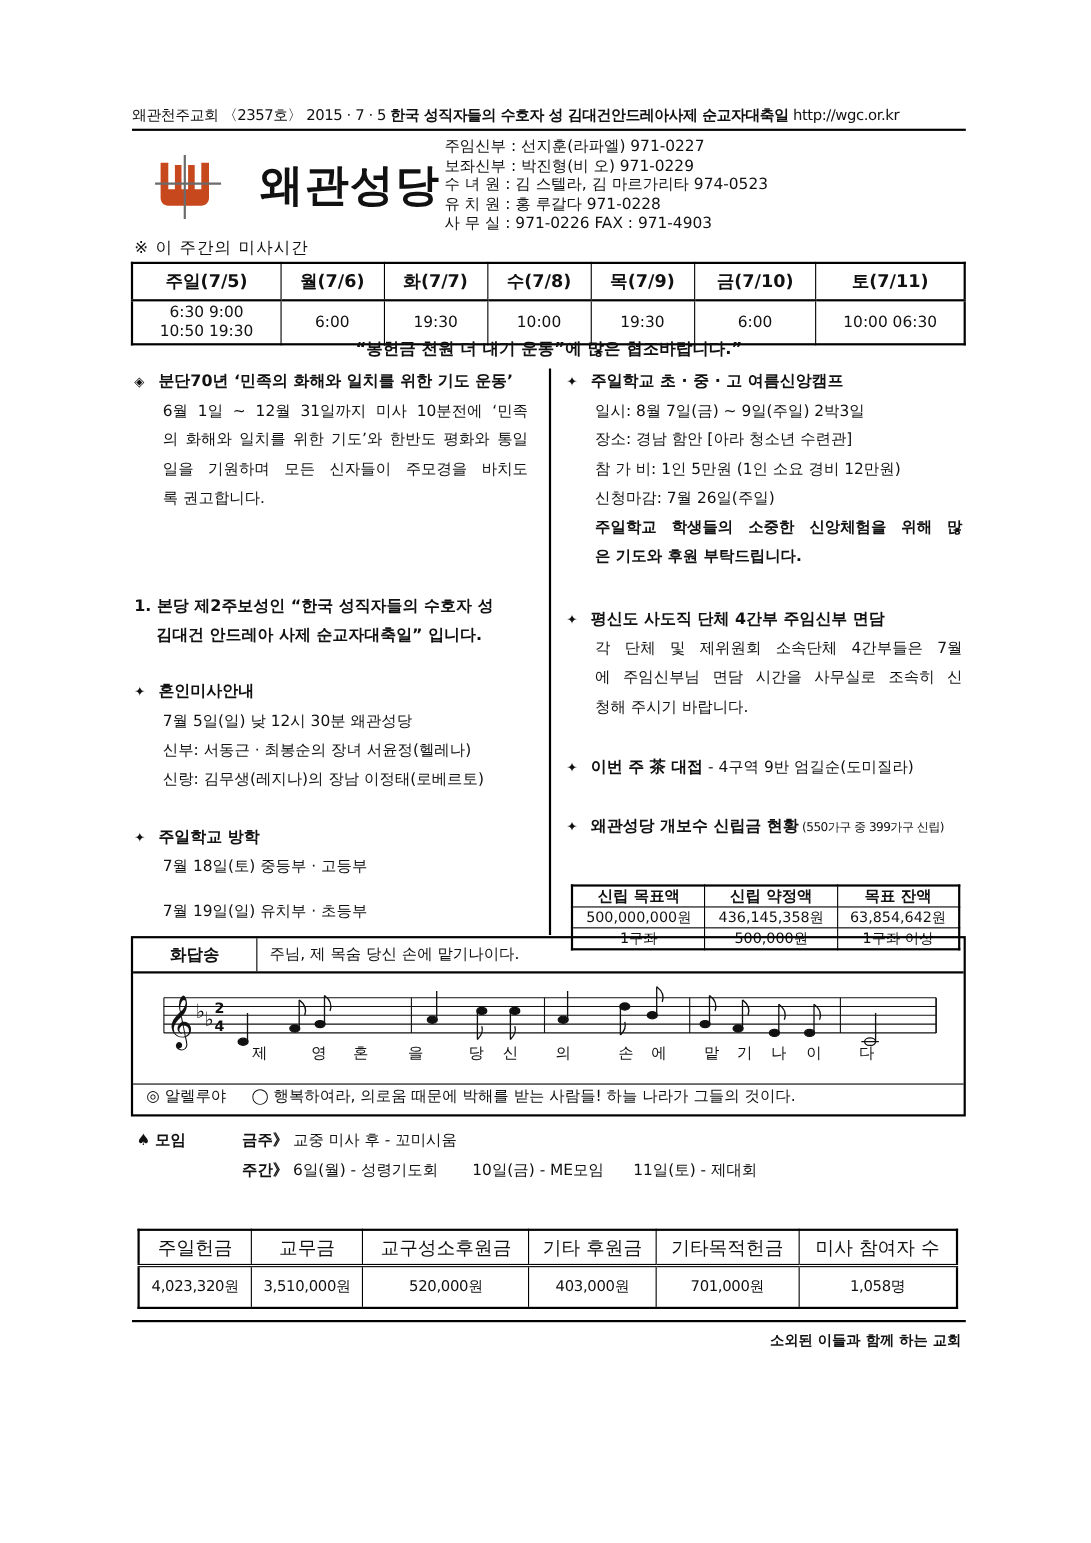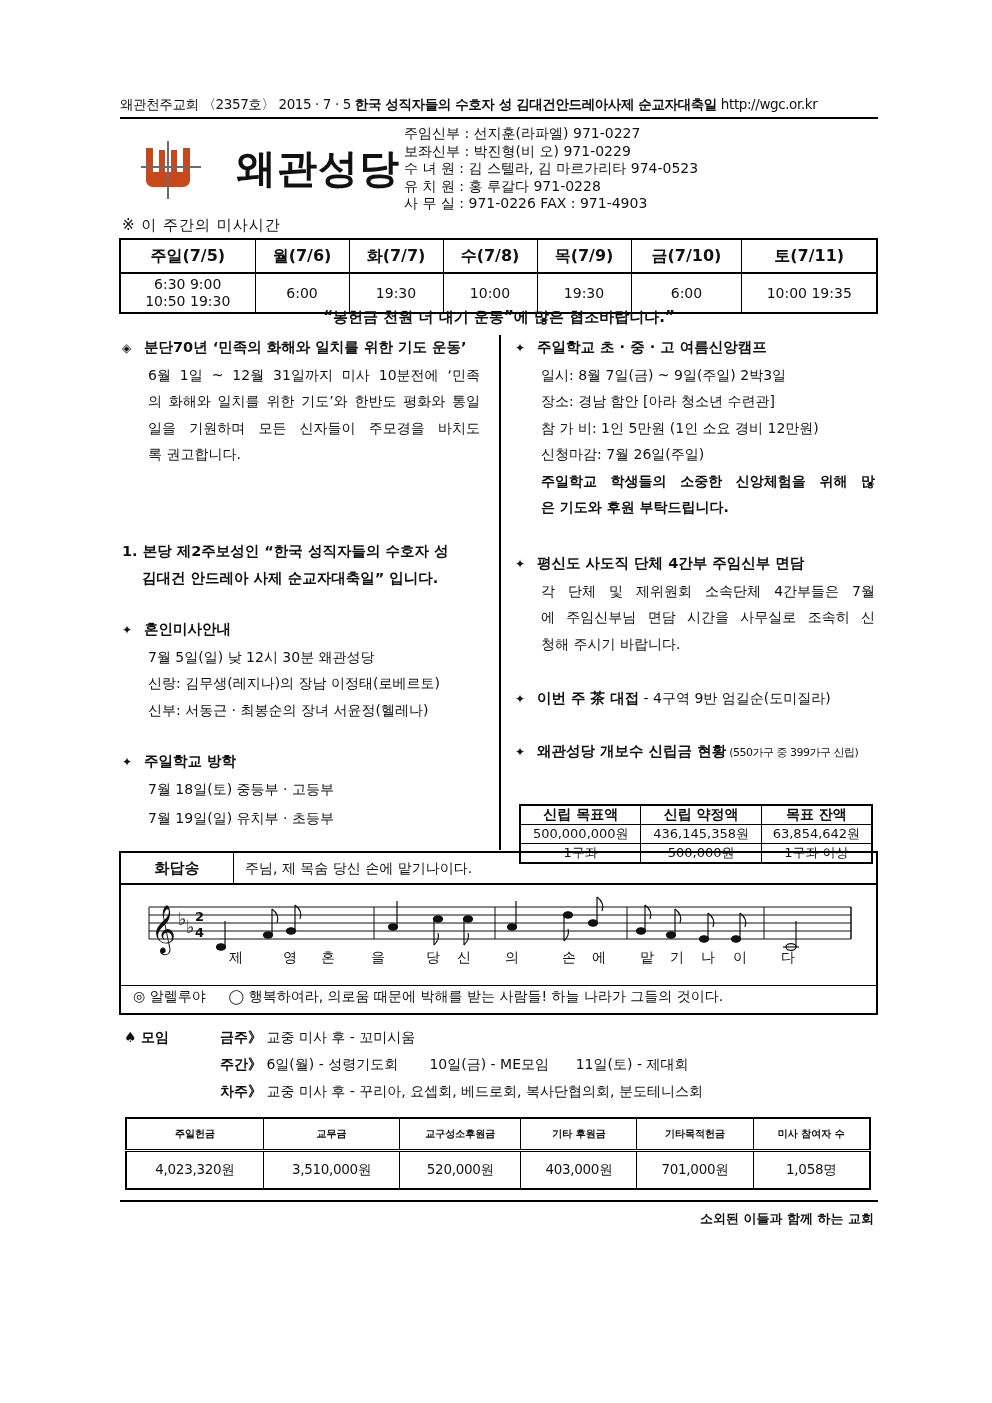--- a/index.html
+++ b/index.html
@@ -49,21 +49,21 @@
   .lyric { position: absolute; top: 95px; font-size: 14px; }
   .psalm-foot { position: absolute; left: 12px; top: 135px; font-size: 14px; white-space: nowrap; }
 
   
   .meet { font-size: 14px; line-height: 27px; }
   .meet .lbl { font-weight: bold; }
 
   
   .offer-table { position: absolute; left: 125px; top: 1117px; width: 746px; border: 2px solid #000; }
   .offer-table th, .offer-table td { border: 1px solid #000; text-align: center; }
-  .offer-table th { font-size: 10px; font-weight: bold; height: 28px; border-bottom: 3px double #000; }
+  .offer-table th { font-size: 17px; font-weight: normal; height: 28px; border-bottom: 3px double #000; }
   .offer-table td { font-size: 13.5px; height: 34px; letter-spacing: -0.3px; }
 
   .rule-bottom { left: 120px; top: 1200px; width: 758px; height: 2px; background: #000; }
   .footer-motto { left: 600px; top: 1210px; width: 274px; text-align: right; font-size: 13px; font-weight: bold; }
 </style>
 </head>
 <body>
 
 <div class="abs topline">
   <span>왜관천주교회 〈2357호〉 2015 · 7 · 5 </span><span class="bold">한국 성직자들의 수호자 성 김대건안드레아사제 순교자대축일</span><span> http://wgc.or.kr</span>
@@ -102,21 +102,21 @@
   <tr>
     <td>
       <div>6:30  9:00</div>
       <div>10:50 19:30</div>
     </td>
     <td>6:00</td>
     <td>19:30</td>
     <td>10:00</td>
     <td>19:30</td>
     <td>6:00</td>
-    <td>10:00 19:35</td>
+    <td>10:00 06:30</td>
   </tr>
 </tbody>
   </table>
 <div class="abs campaign">“봉헌금 천원 더 내기 운동”에 많은 협조바랍니다.”</div>
 
 <div class="abs divider"></div>
 
 <div class="abs col" style="left:122px; top:334px; width:358px;">
   <p class="heading"><span class="bullet">◈</span><span>분단70년  ‘민족의 화해와 일치를 위한 기도 운동’</span></p>
   <div class="indent">
@@ -129,30 +129,30 @@
 
 <div class="abs col" style="left:122px; top:538px; width:360px;">
   <p class="heading">1. 본당 제2주보성인  “한국 성직자들의 수호자 성</p>
   <p class="heading" style="padding-left:20px;">김대건 안드레아 사제 순교자대축일” 입니다.</p>
 </div>
 
 <div class="abs col" style="left:122px; top:616px; width:360px;">
   <p class="heading"><span class="bullet">✦</span><span>혼인미사안내</span></p>
   <div class="indent">
     <p>7월 5일(일) 낮 12시 30분 왜관성당</p>
+    <p>신부: 서동근 · 최봉순의 장녀 서윤정(헬레나)</p>
     <p>신랑: 김무생(레지나)의 장남 이정태(로베르토)</p>
-    <p>신부: 서동근 · 최봉순의 장녀 서윤정(헬레나)</p>
   </div>
 </div>
 
 <div class="abs col" style="left:122px; top:748px; width:360px;">
   <p class="heading"><span class="bullet">✦</span><span>주일학교 방학</span></p>
   <div class="indent">
     <p>7월 18일(토) 중등부 · 고등부</p>
-    <p style="margin-top:3px;">7월 19일(일) 유치부 · 초등부</p>
+    <p style="margin-top:15px;">7월 19일(일) 유치부 · 초등부</p>
   </div>
 </div>
 
 <div class="abs col" style="left:515px; top:334px; width:360px;">
   <p class="heading"><span class="bullet">✦</span><span>주일학교 초 · 중 · 고 여름신앙캠프</span></p>
   <div class="indent">
     <p>일시: 8월 7일(금) ~ 9일(주일) 2박3일</p>
     <p>장소: 경남 함안 [아라 청소년 수련관]</p>
     <p>참 가 비: 1인 5만원 (1인 소요 경비 12만원)</p>
     <p>신청마감: 7월 26일(주일)</p>
@@ -295,21 +295,20 @@
 </div>
 
 <div class="abs meet" style="left:124px; top:1024px; width:750px;">
   <div style="position:absolute; left:0; top:0;">
     <span>♠</span>
     <span class="b">모임</span>
   </div>
   <div style="position:absolute; left:96px; top:0; white-space:nowrap;">
     <div><span class="lbl">금주》</span><span> 교중 미사 후 - 꼬미시움</span></div>
     <div><span class="lbl">주간》</span><span style="white-space:pre;"> 6일(월) - 성령기도회       10일(금) - ME모임      11일(토) - 제대회</span></div>
-    <div><span class="lbl">차주》</span><span> 교중 미사 후 - 꾸리아, 요셉회, 베드로회, 복사단협의회, 분도테니스회</span></div>
   </div>
 </div>
 
 <table class="offer-table">
   <tbody>
       <tr>
     <th>주일헌금</th>
     <th>교무금</th>
     <th>교구성소후원금</th>
     <th>기타 후원금</th>

